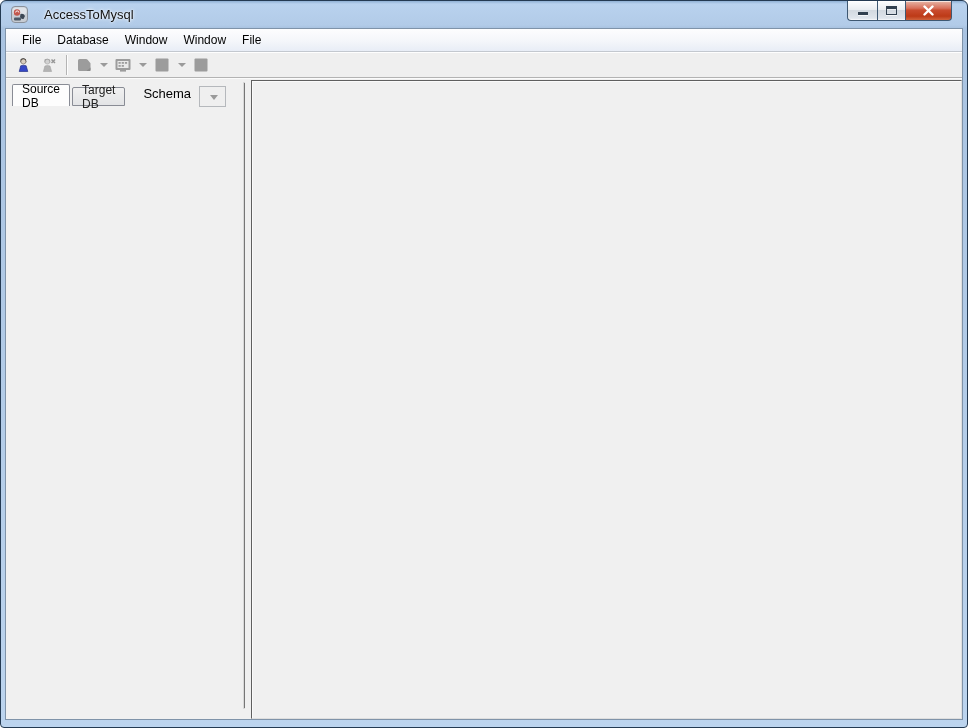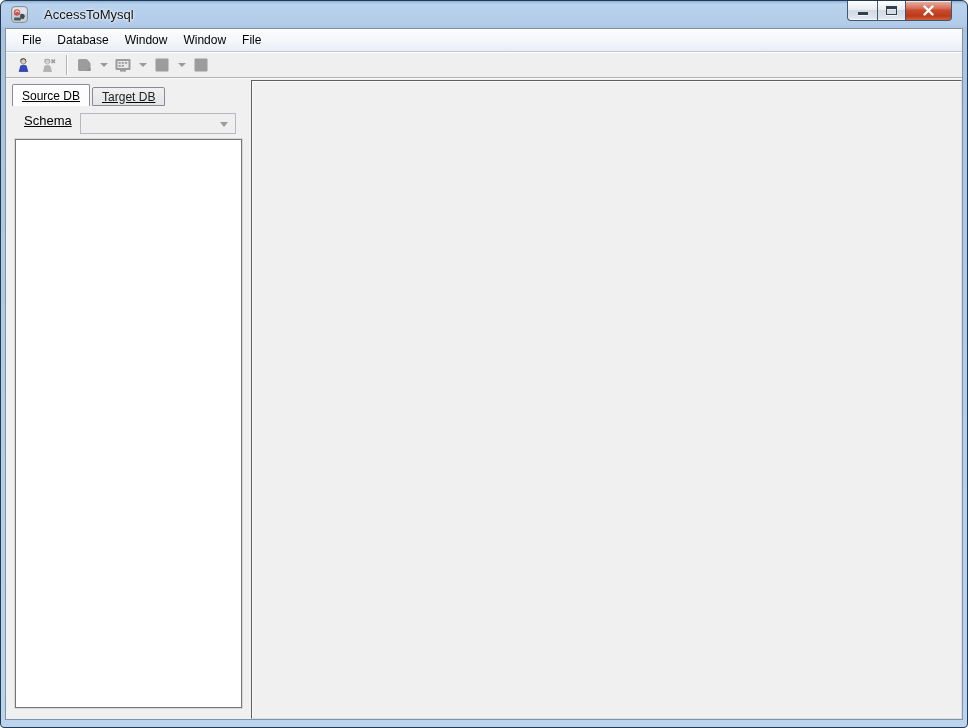--- a/index.html
+++ b/index.html
@@ -108,21 +108,21 @@
   .content {
     flex: 1; display: flex;
     background: #f0f0f0;
     box-shadow: inset 0 1px 0 #fbfbfb;
     padding-top: 1px;
   }
 
   
   .left-panel {
     width: 239px; flex: 0 0 239px;
-    display: flex; flex-direction: column; text-decoration: underline;
+    display: flex; flex-direction: row;
   }
   .tab-strip {
     display: flex; align-items: flex-end;
     height: 24px; margin: 3px 0 0 6px;
   }
   .tab {
     font-size: 12px; cursor: default;
     border: 1px solid #898c95;
     padding: 0 9px;
     display: flex; align-items: center;

